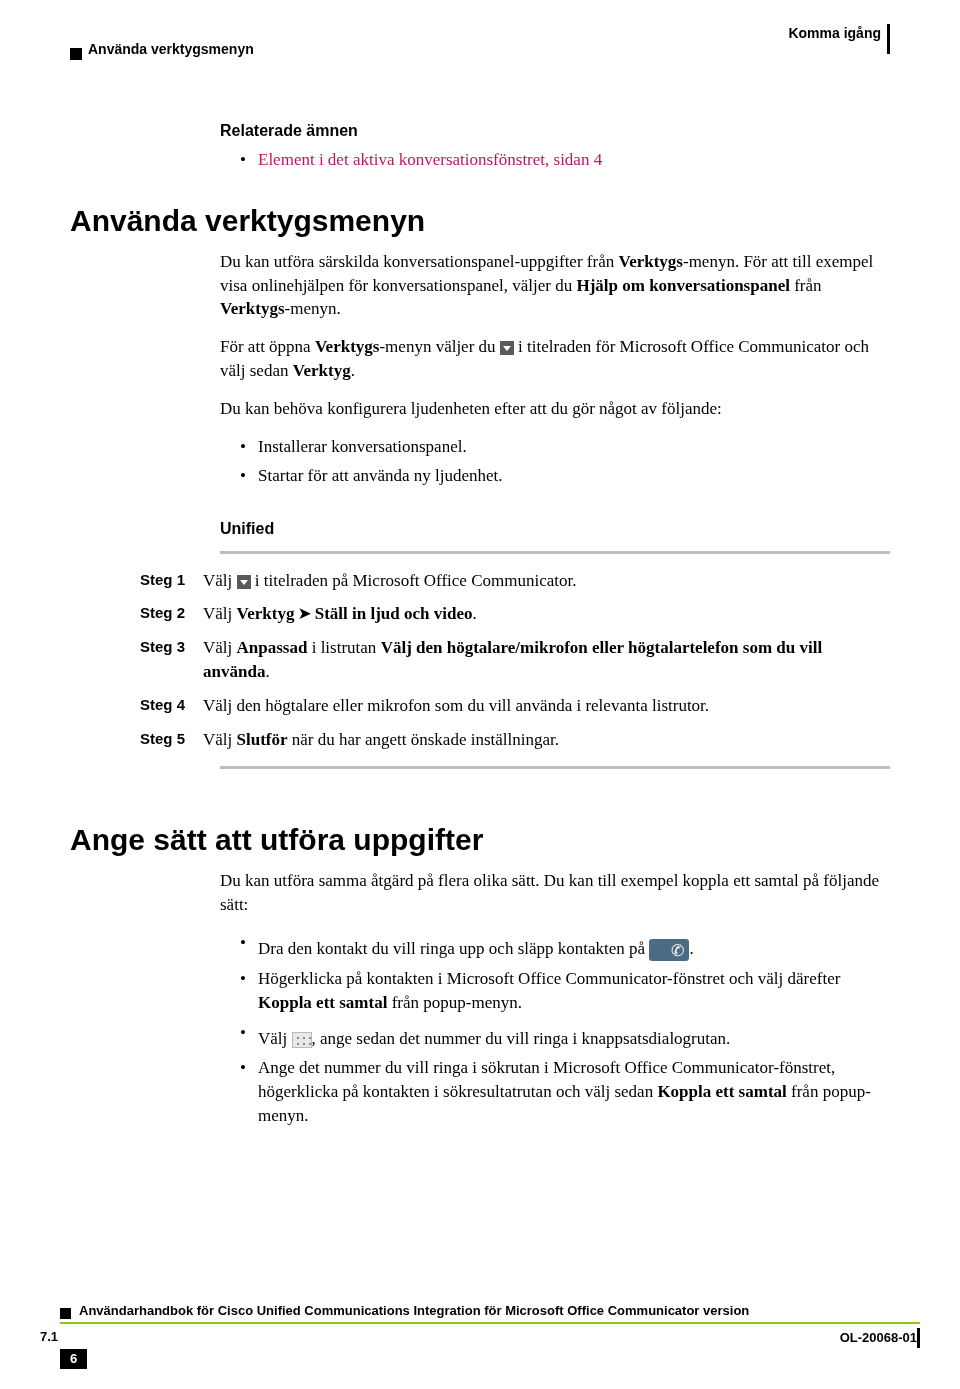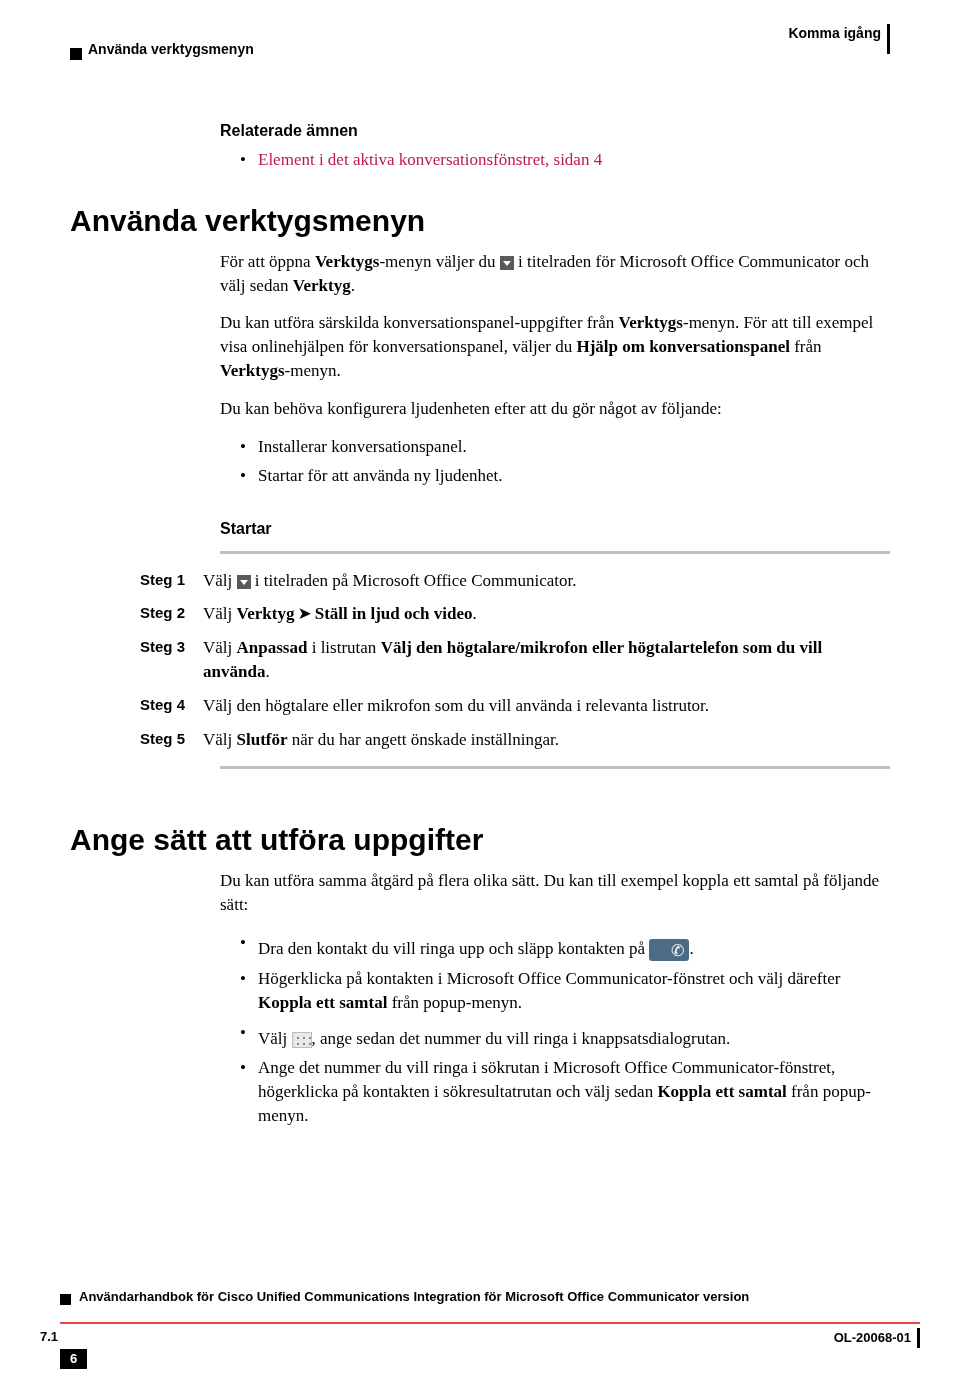--- a/index.html
+++ b/index.html
@@ -117,37 +117,37 @@
       #e8e8e8;
     border:1px solid #bbb;
   }
   .footer {
     position:absolute; left:0; right:0; bottom:20px;
     padding:0 40px 0 60px;
     font-family:Arial, Helvetica, sans-serif;
   }
   .footer-top {
     display:flex; align-items:flex-end; gap:8px;
-    border-bottom:2px solid #ef4444; padding-bottom:15px;
+    border-bottom:2px solid #84cc16; padding-bottom:1px;
   }
   .footer-top .ft-mark { width:11px; height:11px; background:#000; margin-bottom:2px; }
   .footer-top .ft-title { font-weight:bold; font-size:13px; }
   .footer-bottom {
     display:flex; justify-content:space-between; align-items:flex-start;
     margin-top:4px;
   }
   .footer-bottom .pg {
     background:#000; color:#fff; font-weight:bold; font-size:13px;
     padding:1px 10px; display:inline-block;
   }
   .footer-bottom .ver {
     font-weight:bold; font-size:13px; margin-left:-20px;
   }
   .footer-bottom .doc {
-    font-weight:bold; font-size:13px; display:flex; align-items:center; gap:6px;
+    font-weight:bold; font-size:13px; display:flex; align-items:center; 
   }
   .footer-bottom .doc .bar {
     width:3px; height:20px; background:#000; display:inline-block;
   }
 </style>
 </head>
 <body>
 
 <div class="page">
 
@@ -165,34 +165,34 @@
   <div class="related">
     <div class="related-title">Relaterade ämnen</div>
     <ul class="bul">
       <li><span class="link">Element i det aktiva konversationsfönstret,  sidan 4</span></li>
     </ul>
   </div>
 
   <h1>Använda verktygsmenyn</h1>
   <div class="body-text">
     <p>
-      <span>För att öppna </span><strong>Verktygs</strong><span>-menyn väljer du </span><span class="icon-drop"></span><span> i titelraden för Microsoft Office Communicator och välj sedan </span><strong>Verktyg</strong><span>.</span>
+      <span>Du kan utföra särskilda konversationspanel-uppgifter från </span><strong>Verktygs</strong><span>-menyn. För att till exempel visa onlinehjälpen för konversationspanel, väljer du </span><strong>Hjälp om konversationspanel</strong><span> från </span><strong>Verktygs</strong><span>-menyn.</span>
     </p>
     <p>
-      <span>Du kan utföra särskilda konversationspanel-uppgifter från </span><strong>Verktygs</strong><span>-menyn. För att till exempel visa onlinehjälpen för konversationspanel, väljer du </span><strong>Hjälp om konversationspanel</strong><span> från </span><strong>Verktygs</strong><span>-menyn.</span>
+      <span>För att öppna </span><strong>Verktygs</strong><span>-menyn väljer du </span><span class="icon-drop"></span><span> i titelraden för Microsoft Office Communicator och välj sedan </span><strong>Verktyg</strong><span>.</span>
     </p>
   </div>
 
   <div class="body-text">
     <p>Du kan behöva konfigurera ljudenheten efter att du gör något av följande:</p>
     <ul class="bul">
       <li>Installerar konversationspanel.</li>
       <li>Startar för att använda ny ljudenhet.</li>
     </ul>
-    <div class="proc-title">Startar</div>
+    <div class="proc-title">Unified</div>
   </div>
 
   <hr class="proc-rule" style="margin-left:150px">
   <div class="steps">
     <div class="step-row">
       <div class="step-label">Steg 1</div>
       <div class="step-text">
         <span>Välj </span><span class="icon-drop"></span><span> i titelraden på Microsoft Office Communicator.</span>
       </div>
     </div>

